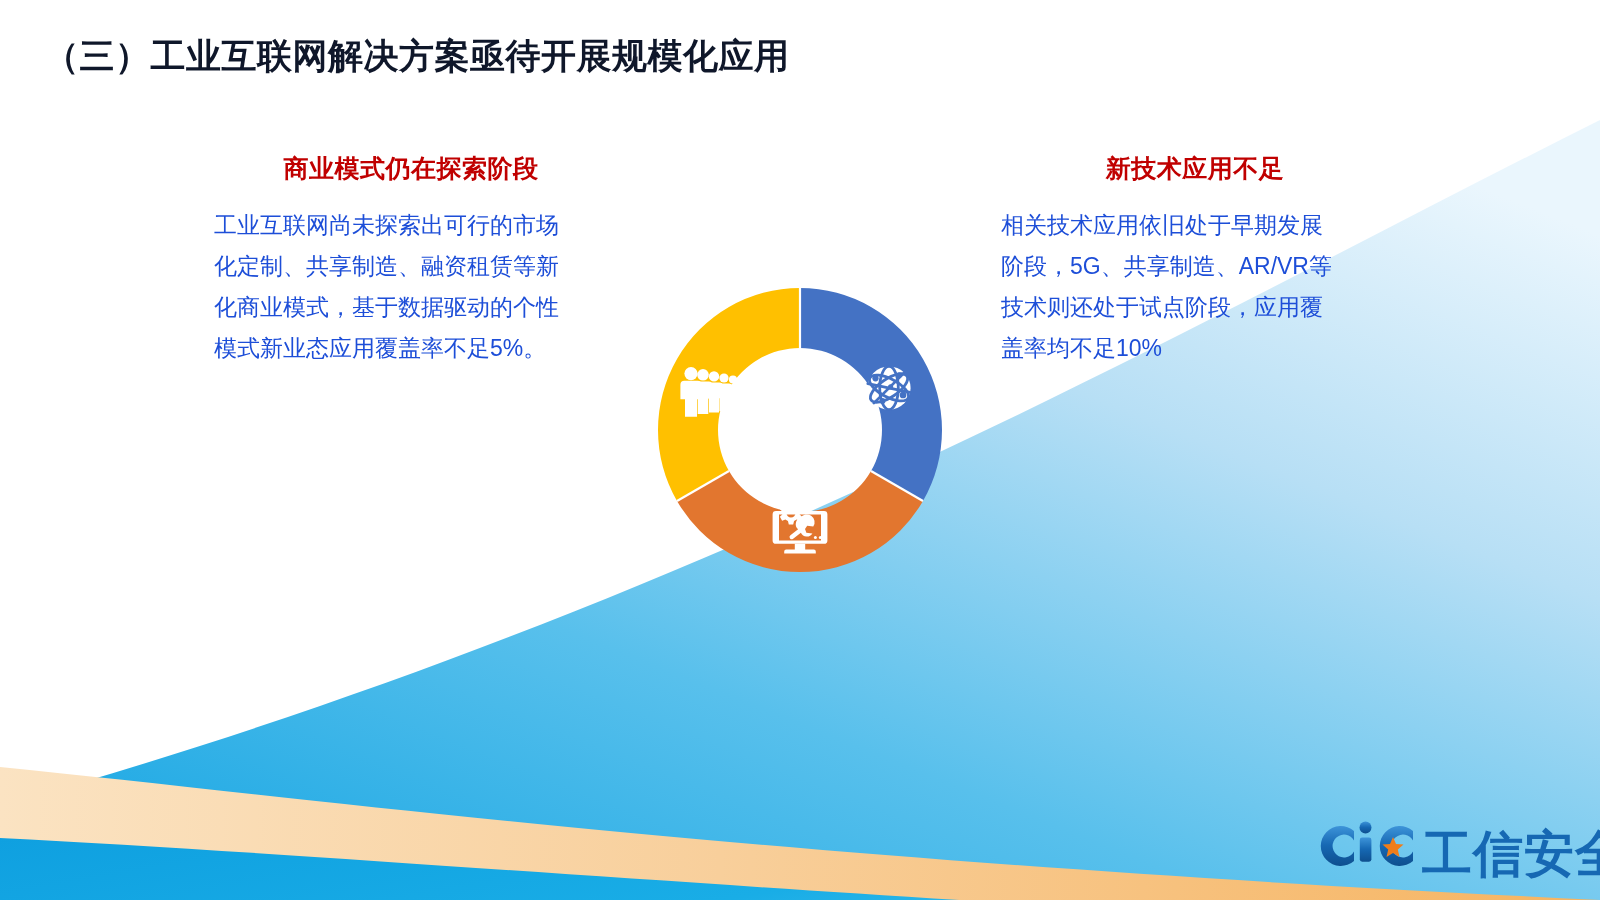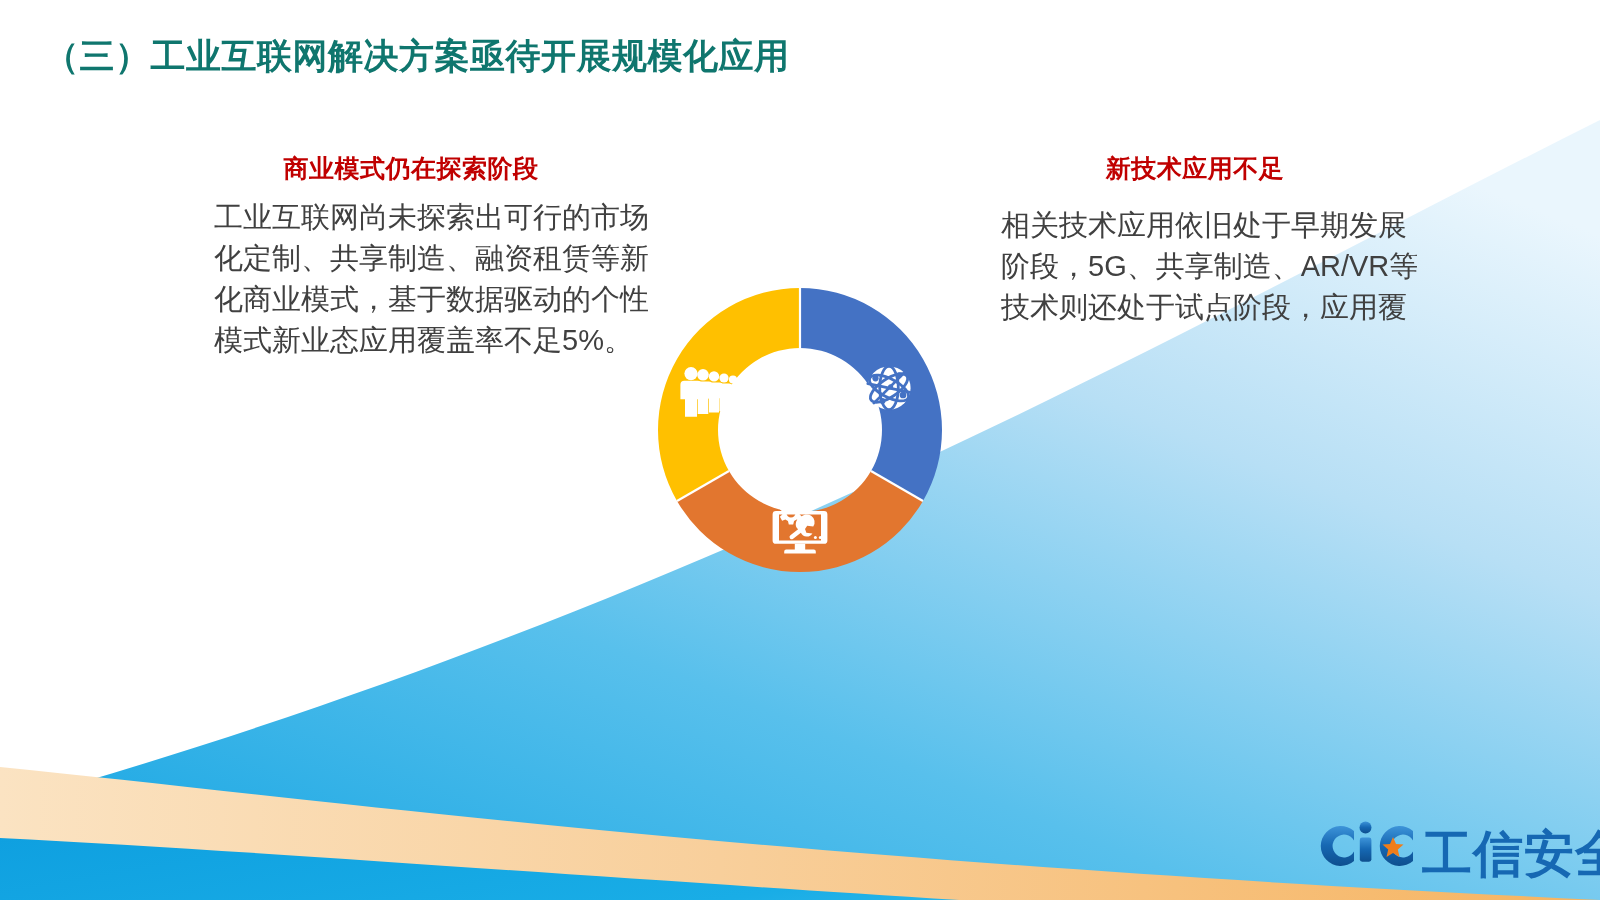--- a/index.html
+++ b/index.html
@@ -29,52 +29,52 @@
     pointer-events: none;
   }
 
   
   .slide-title {
     position: absolute;
     left: 44px;
     top: 33px;
     font-size: 35px;
     font-weight: bold;
-    color: #0f766e;
+    color: #0f172a;
     letter-spacing: 0.5px;
     white-space: nowrap;
     font-family: "Liberation Sans", "DejaVu Sans", sans-serif;
   }
 
   
   .block-heading {
     color: #c00000;
     font-weight: bold;
     font-size: 25px;
     letter-spacing: 0.5px;
     white-space: nowrap;
   }
   .block-body {
-    color: #404040;
-    font-size: 29px;
+    color: #1d4ed8;
+    font-size: 23px;
     line-height: 41px;
   }
   .block-body .line {
     white-space: nowrap;
   }
 
   #block-left {
     position: absolute;
     left: 196px;
     top: 152px;
     width: 430px;
   }
   #block-left .block-heading {
     text-align: center;
-    margin-bottom: 12px;
+    margin-bottom: 20px;
   }
   #block-left .block-body {
     text-align: left;
     padding-left: 18px;
   }
 
   #block-right {
     position: absolute;
     left: 985px;
     top: 152px;
@@ -183,20 +183,21 @@
       <div class="line">模式新业态应用覆盖率不足5%。</div>
     </div>
   </div>
 
   <div id="block-right">
     <div class="block-heading">新技术应用不足</div>
     <div class="block-body">
       <div class="line">相关技术应用依旧处于早期发展</div>
       <div class="line">阶段，5G、共享制造、AR/VR等</div>
       <div class="line">技术则还处于试点阶段，应用覆</div>
+      <div class="line">盖率均不足10%</div>
     </div>
   </div>
 
   <div id="block-bottom">
   </div>
 
   <div id="donut-wrap">
     <svg viewBox="0 0 290 290" width="290" height="290" xmlns="http://www.w3.org/2000/svg">
       <g transform="translate(145,145)">
 

